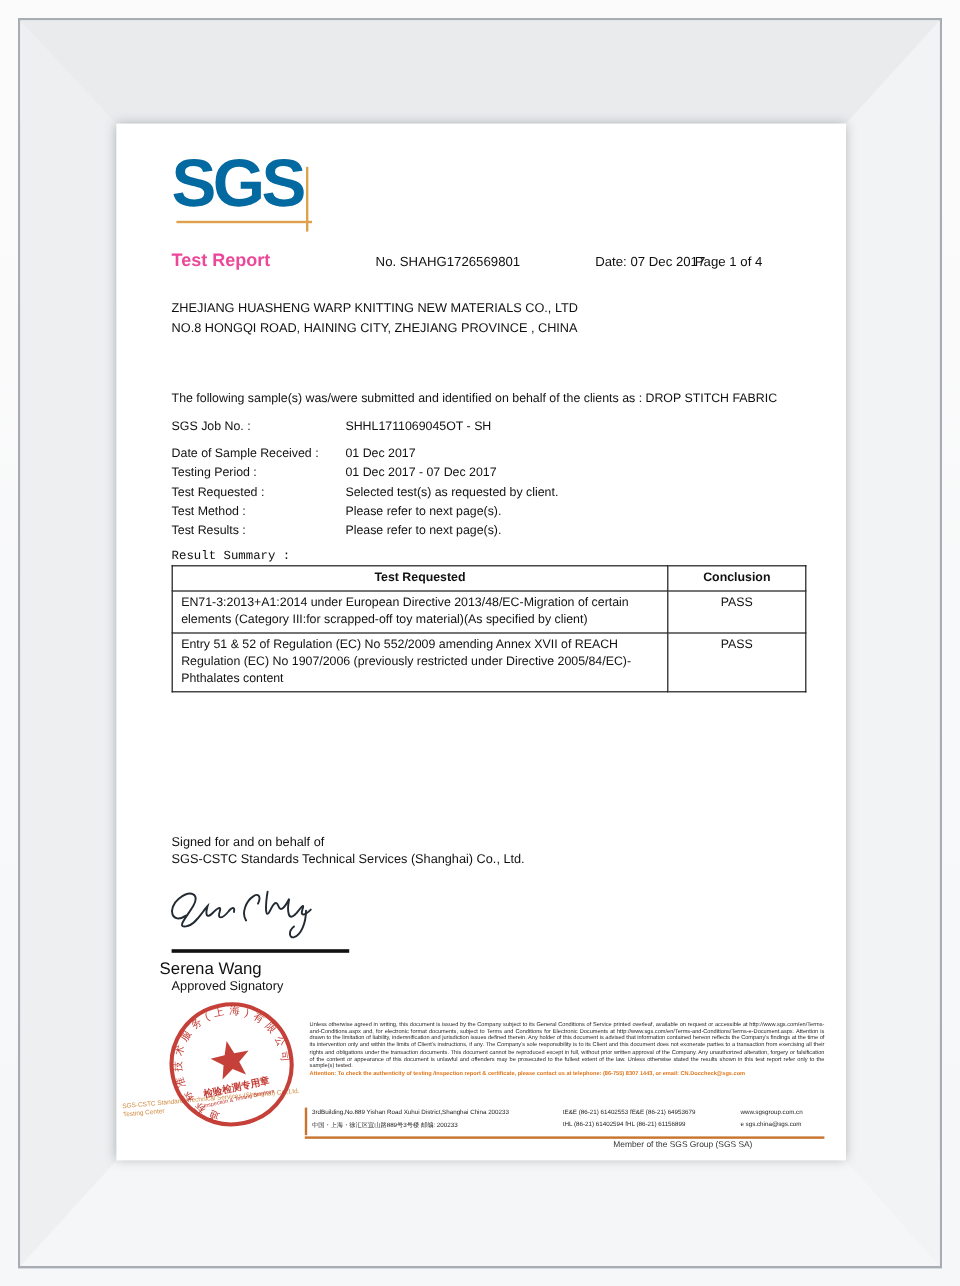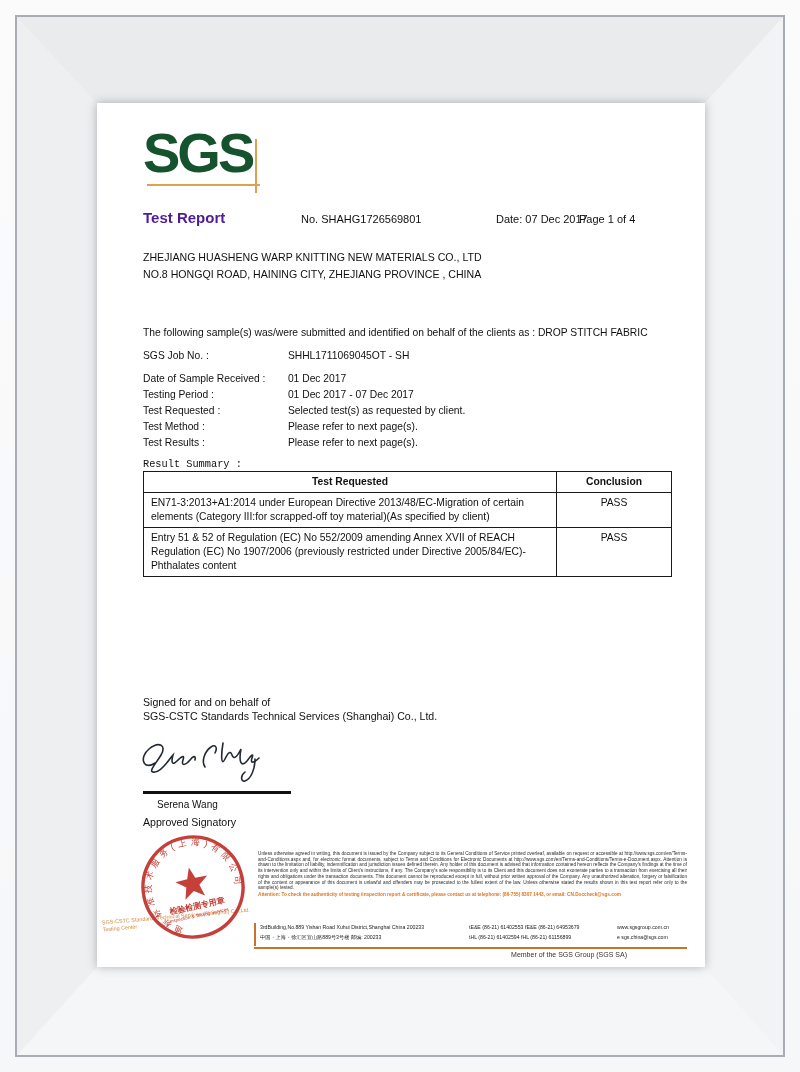--- a/index.html
+++ b/index.html
@@ -9,26 +9,26 @@
   .frame-line{position:absolute;inset:15px;border:2px solid #a8adb3;}
   .frame-bevel{position:absolute;inset:17px;box-sizing:border-box;width:766px;height:1038px;
     border-style:solid;border-width:86px 78px 88px 80px;
     border-top-color:#e9ebed;border-left-color:#edeff1;border-right-color:#f2f3f5;border-bottom-color:#f5f6f7;
     background:transparent;}
   
   .document{position:absolute;left:97px;top:103px;width:608px;height:864px;background:#ffffff;
     box-shadow:0 0 9px rgba(90,95,102,.45);color:#111;}
   .abs{position:absolute;}
   
-  .sgs-logo{left:46px;top:22px;font-size:56px;font-weight:bold;color:#14532d;letter-spacing:-3px;line-height:1;}
+  .sgs-logo{left:46px;top:22px;font-size:56px;font-weight:bold;color:#0369a1;letter-spacing:-3px;line-height:1;}
   .logo-hline{left:50px;top:81px;width:113px;height:2px;background:#dfa14e;}
   .logo-vline{left:158px;top:36px;width:2px;height:54px;background:#dfa14e;}
   
-  .rpt-title{left:46px;top:106px;font-size:15px;font-weight:bold;color:#4c1d95;}
-  .rpt-no{left:204px;top:110px;font-size:11px;}
+  .rpt-title{left:46px;top:106px;font-size:15px;font-weight:bold;color:#ec4899;}
+  .rpt-no{left:216px;top:110px;font-size:11px;}
   .rpt-date{left:366px;top:110px;font-size:11px;margin-left:33px;}
   .rpt-page{left:482px;top:110px;font-size:11px;}
   
   .client{left:46px;top:146px;font-size:10.6px;line-height:17px;}
   
   .sample{left:46px;top:224px;font-size:10.3px;width:560px;}
   
   .detail{left:46px;font-size:10.3px;width:540px;}
   .detail .dl{display:inline-block;width:142px;}
   
@@ -36,21 +36,21 @@
   .result-table{left:46px;top:368px;border-collapse:collapse;}
   .result-table th,.result-table td{border:1.6px solid #1a1a1a;font-size:10.3px;padding:3px 7px;line-height:14px;}
   .result-table th{text-align:center;font-weight:bold;}
   .col-test{width:398px;}
   .col-conc{width:100px;text-align:center;}
   .conc-cell{text-align:center;vertical-align:top;}
   
   .signed-for{left:46px;top:592px;font-size:10.6px;line-height:14px;}
   .sig-svg{left:38px;top:624px;}
   .sig-line{left:46px;top:688px;width:148px;height:2.6px;background:#111;}
-  .sig-name{left:60px;top:696px;font-size:10px;}
+  .sig-name{left:36px;top:696px;font-size:14px;}
   .sig-role{left:46px;top:713px;font-size:10.6px;}
   
   .legal{left:161px;top:748px;width:429px;font-size:4.7px;line-height:5.7px;text-align:justify;color:#2b2b2b;}
   .legal .attention{margin-top:1px;color:#e0761c;font-weight:bold;text-align:left;}
   
   .foot-vline{left:157px;top:820px;width:2px;height:23px;background:#c8732e;}
   .foot-row{font-size:5.2px;color:#222;white-space:nowrap;}
   .fr1{top:821px;} .fr2{top:831px;}
   .fa{left:163px;} .fb{left:372px;} .fc{left:520px;}
   .foot-rule{left:157px;top:844px;width:433px;height:2px;background:#c8732e;}

